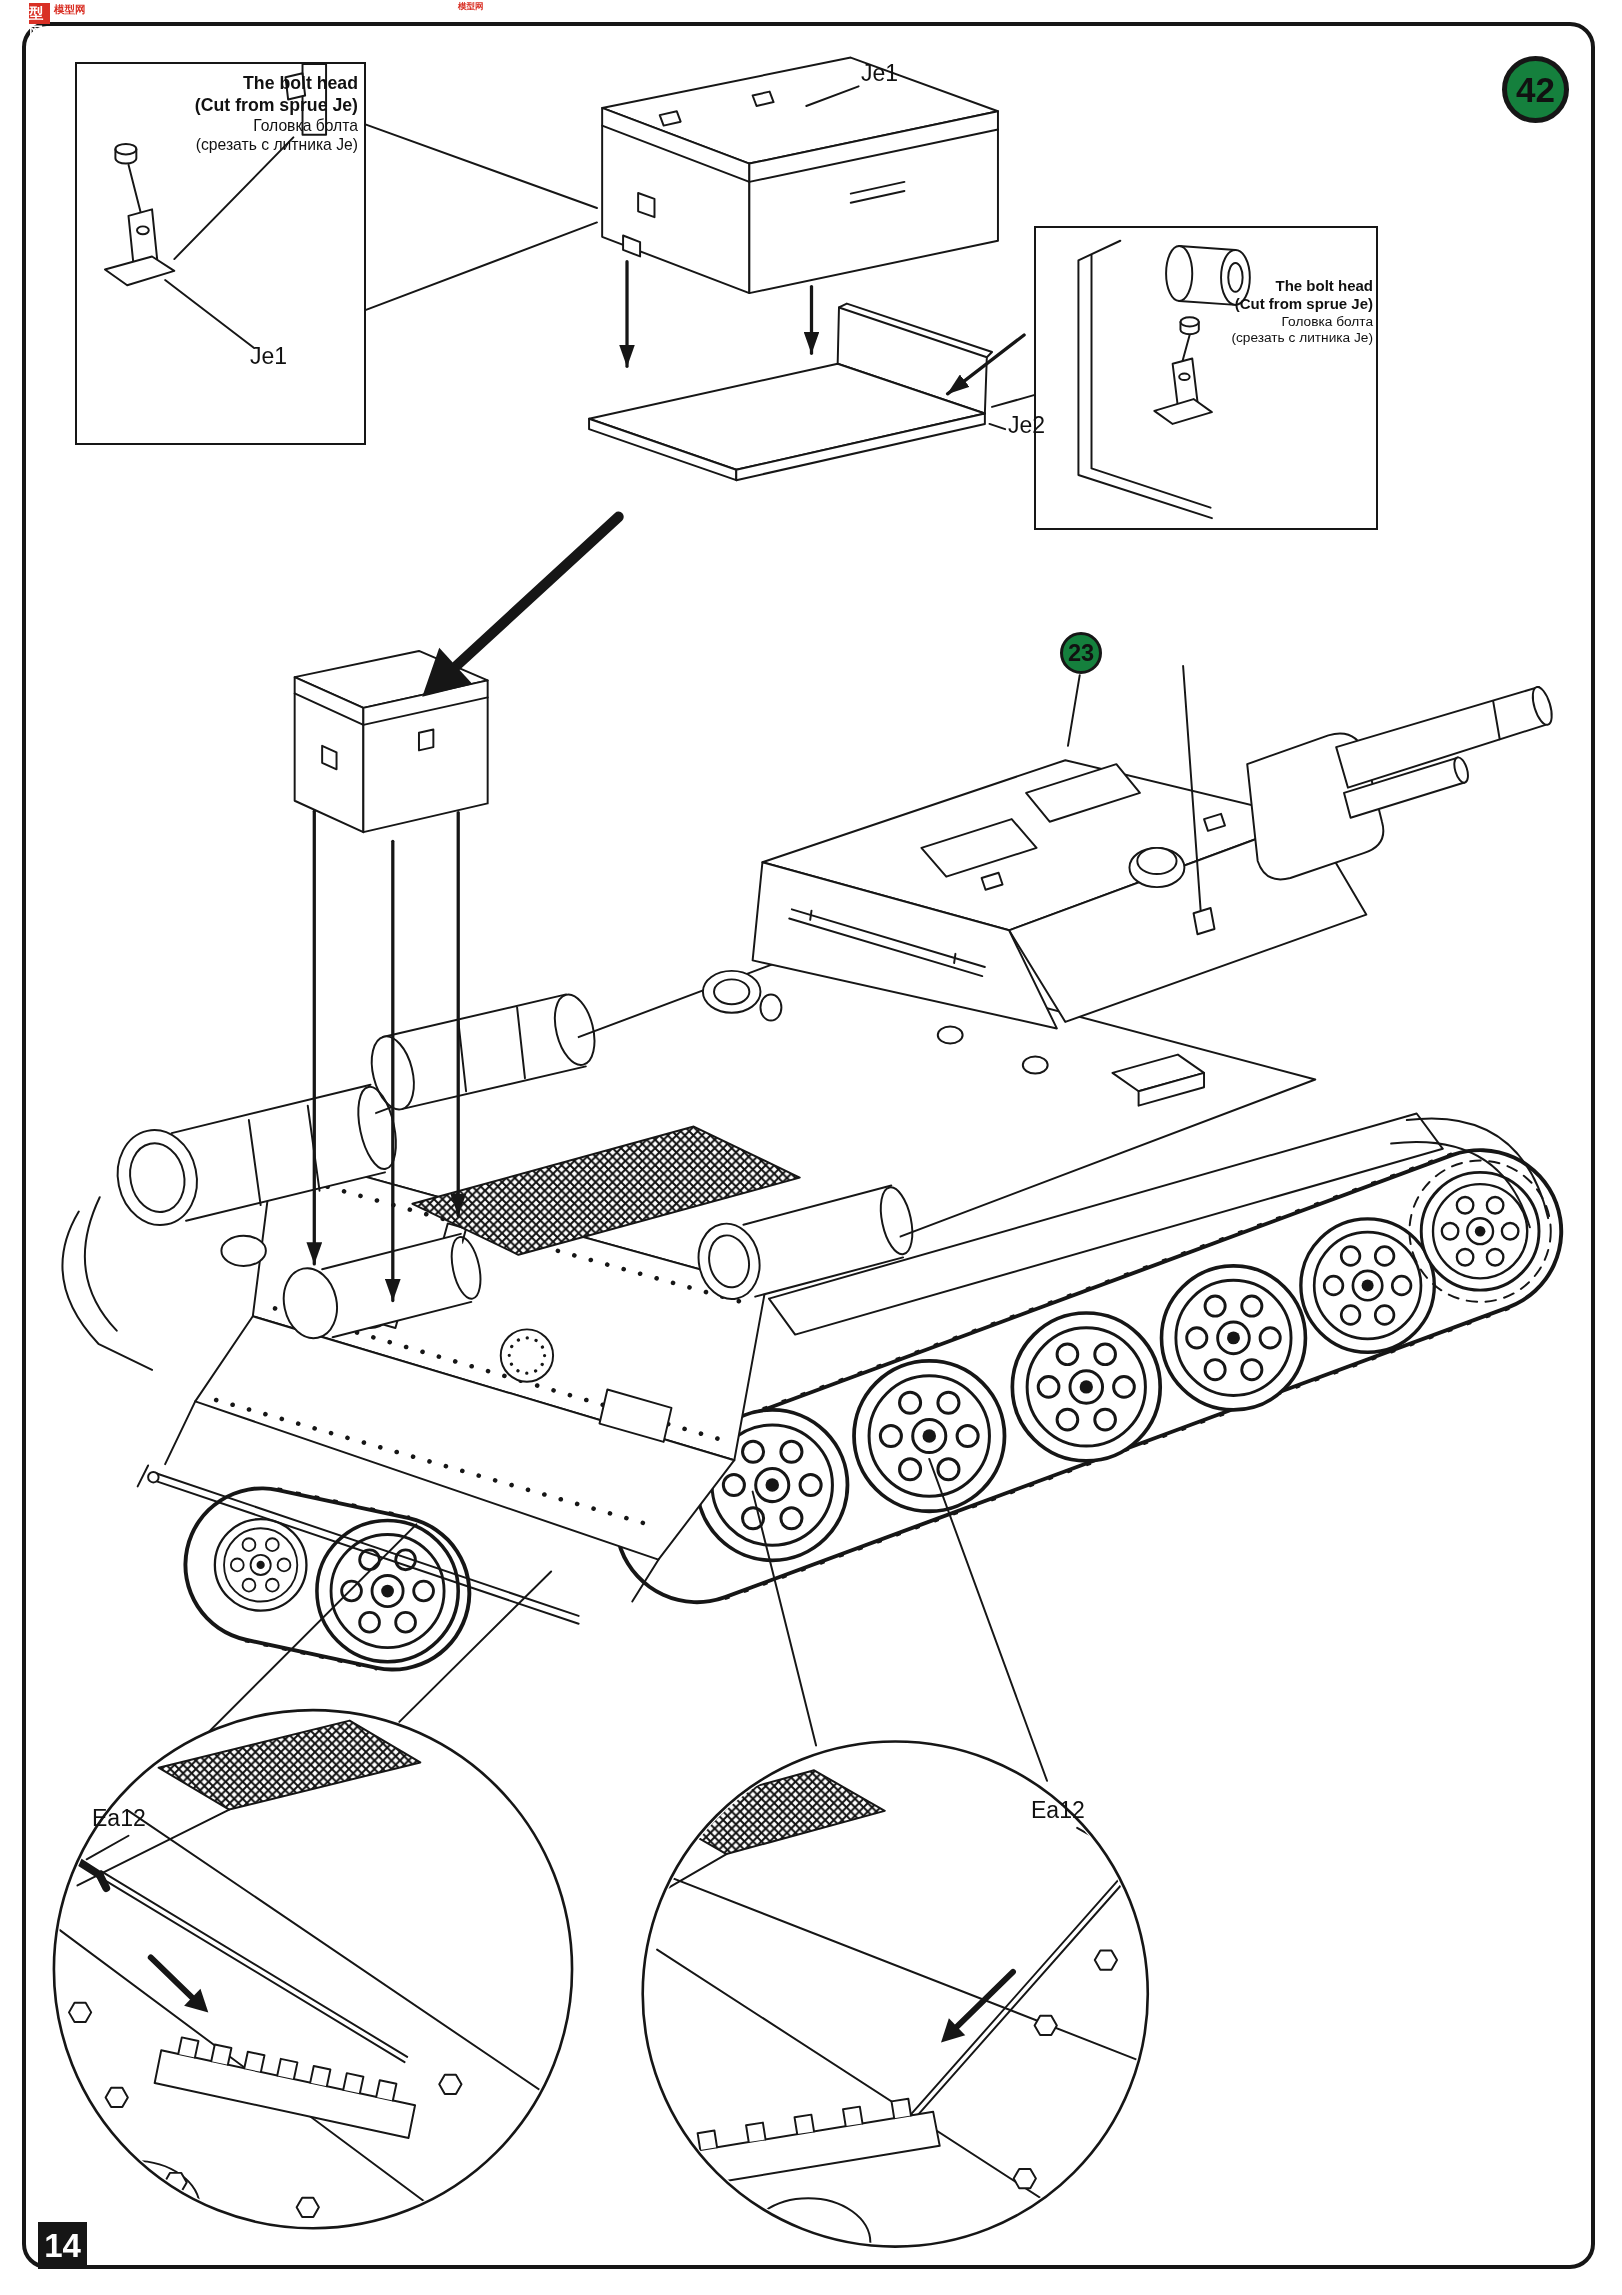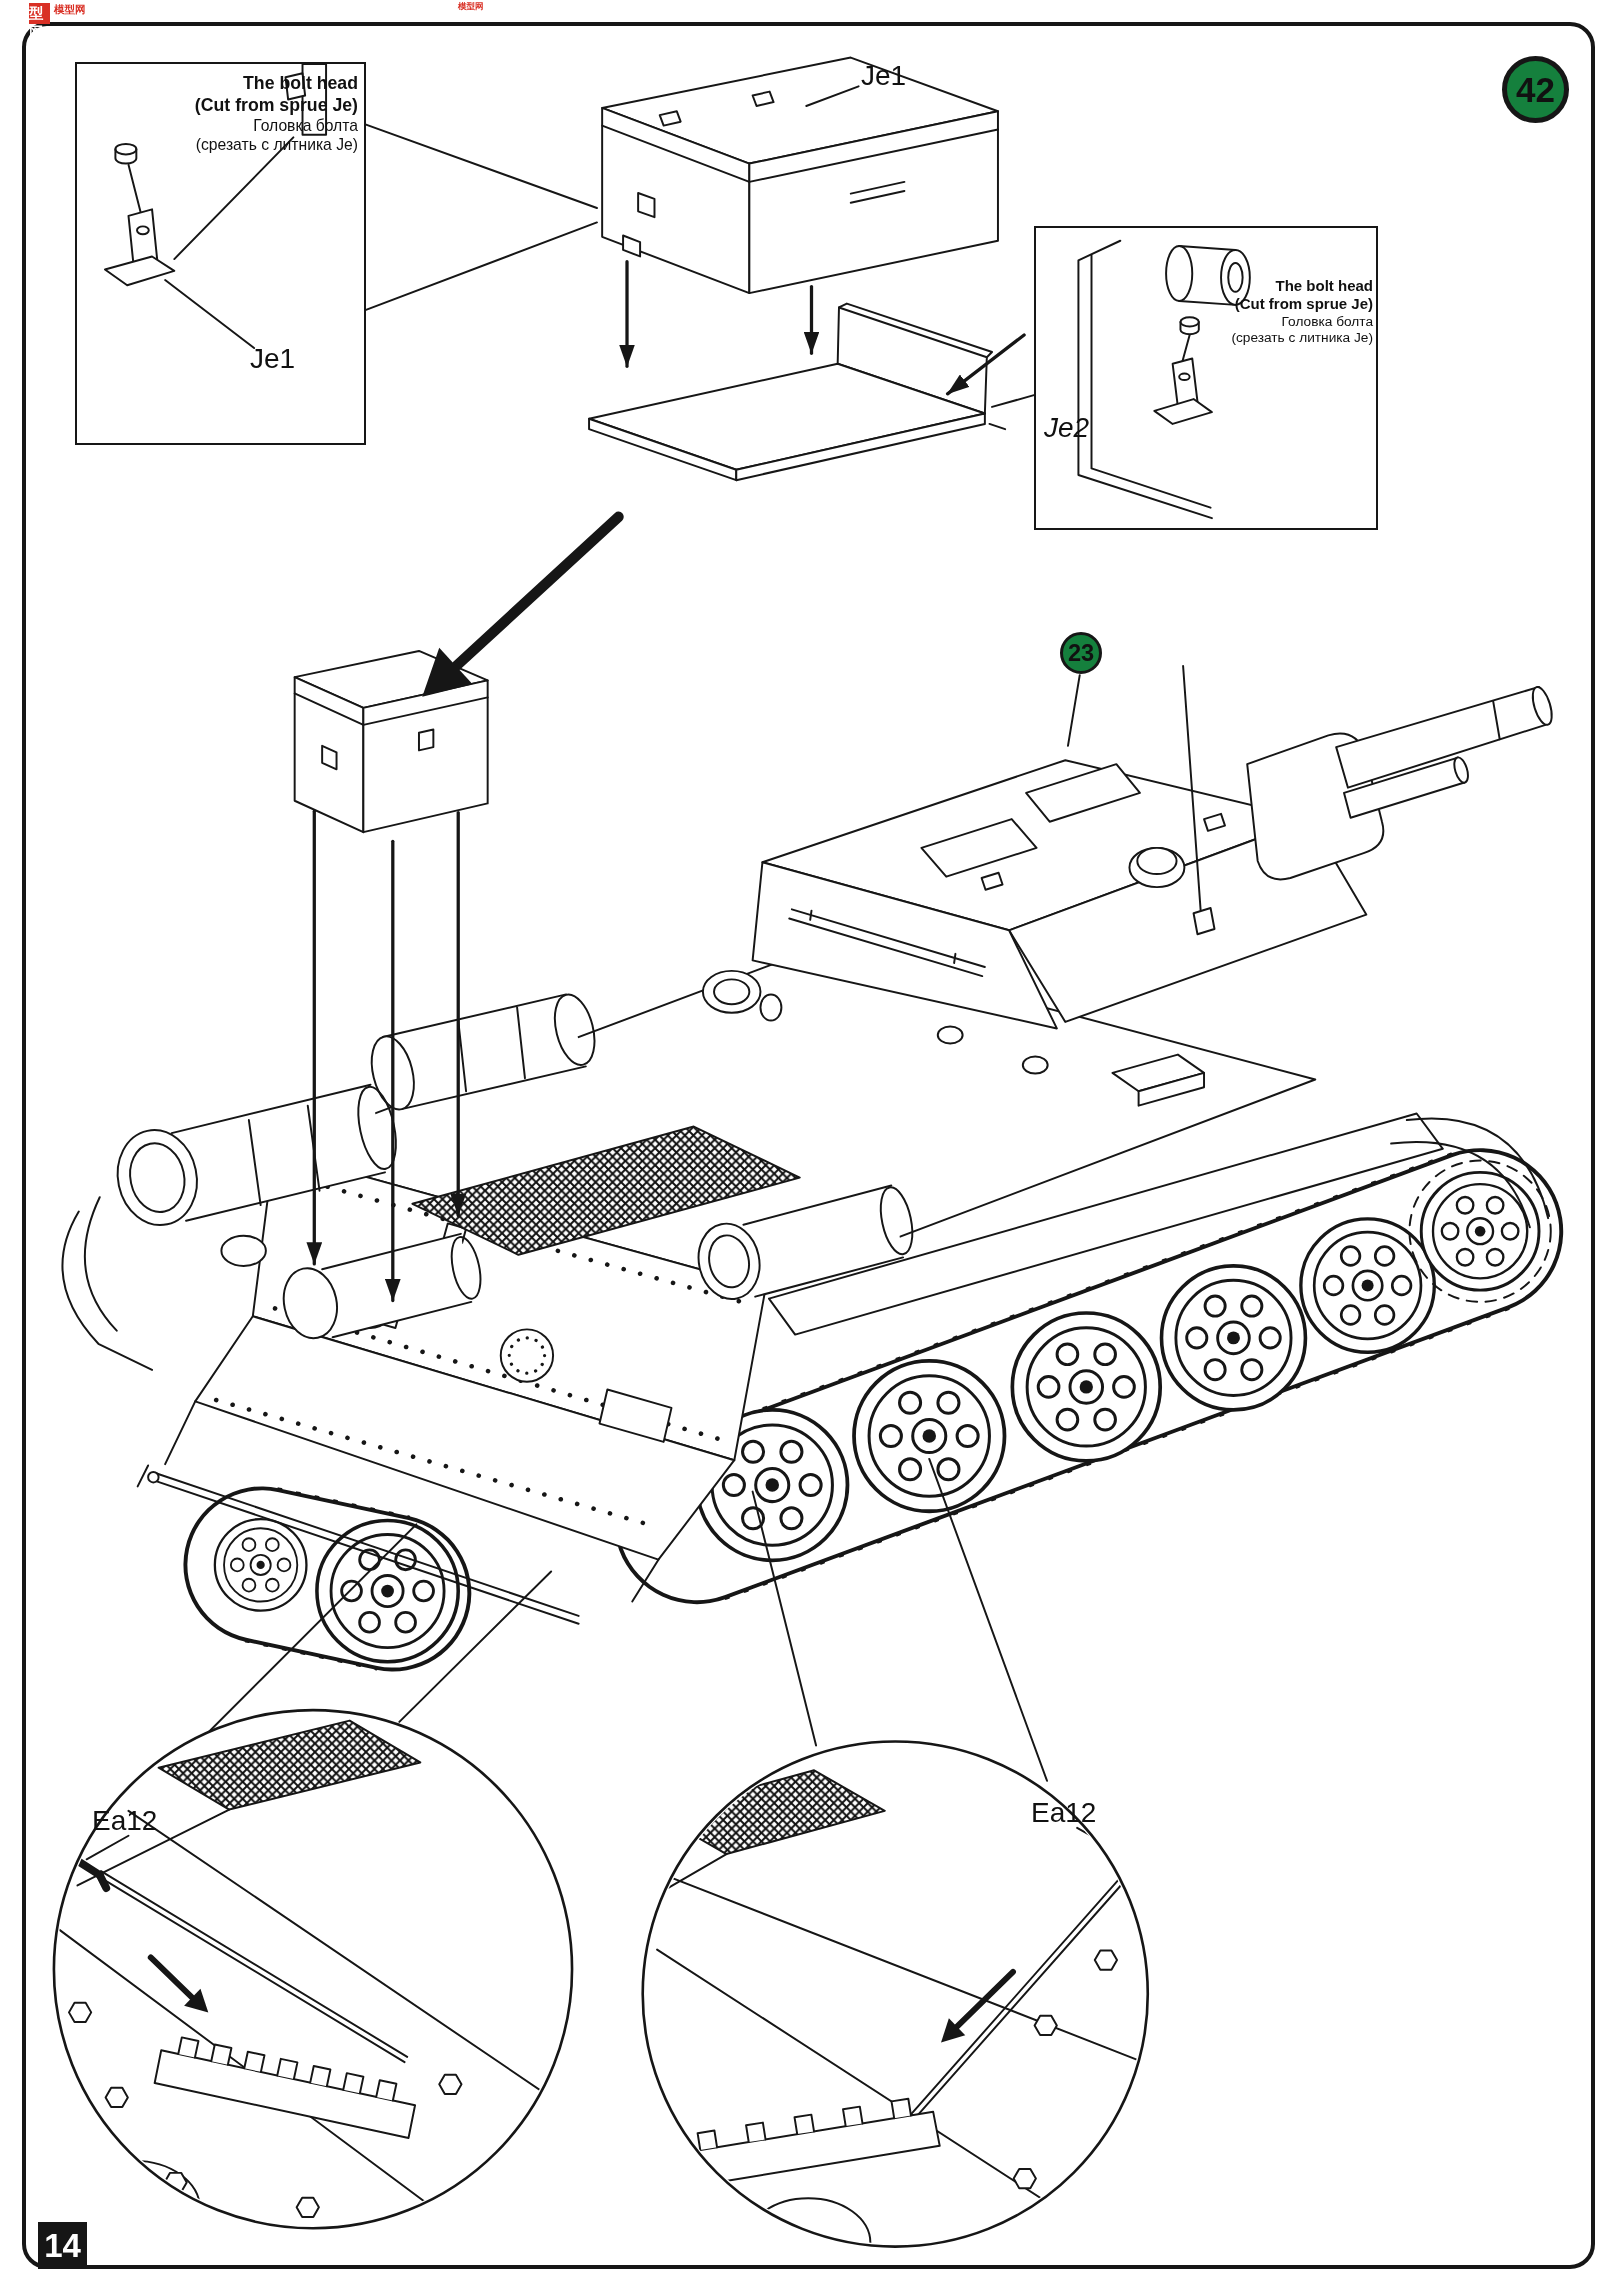--- a/index.html
+++ b/index.html
@@ -7,21 +7,21 @@
         font-family:"Liberation Sans",sans-serif;color:#111;}
   .art{position:absolute;left:0;top:0;}
   .frame{position:absolute;left:22px;top:22px;width:1573px;height:2247px;
          border:4.6px solid #161616;border-radius:25px;box-sizing:border-box;pointer-events:none;}
   .inset{position:absolute;border:2px solid #161616;box-sizing:border-box;background:transparent;}
   .ctext{position:absolute;text-align:right;line-height:1.22;}
   .en{font-weight:bold;font-size:17.7px;}
   .ru{font-size:15.7px;}
   .enS{font-weight:bold;font-size:15px;}
   .ruS{font-size:13.7px;}
-  .lbl{position:absolute;font-size:28px;color:#111;background:transparent;}
+  .lbl{position:absolute;font-size:23px;color:#111;background:transparent;}
   .badge{position:absolute;border-radius:50%;display:flex;align-items:center;justify-content:center;
          font-weight:bold;background:#15803d;box-sizing:border-box;border:3.9px solid #161616;}
   .step{left:1502px;top:56px;width:67px;height:67px;font-size:35px;border-width:5.9px;}
   .b41{left:1060px;top:632px;width:42px;height:42px;font-size:23.6px;}
   .pageno{position:absolute;left:38px;top:2222px;width:49px;height:47px;background:#161616;color:#fff;
           font-weight:bold;font-size:33px;display:flex;align-items:center;justify-content:center;}
   .wm{position:absolute;left:29px;top:2.6px;display:flex;gap:3.9px;align-items:flex-start;}
   .wm .sq{width:21px;height:21px;background:#d93025;color:#fff;font-size:14.4px;font-weight:bold;
           display:flex;align-items:center;justify-content:center;}
   .wm .tx{font-size:10.5px;font-weight:bold;color:#d93025;line-height:1.1;padding-top:1.3px;}
@@ -358,21 +358,21 @@
 
   <div class="inset" style="left:1034px;top:226px;width:344px;height:304px;"></div>
   <div class="ctext" style="left:1208px;top:277px;width:165px;">
     <div class="enS">The bolt head</div>
     <div class="enS">(Cut from sprue Je)</div>
     <div class="ruS">Головка болта</div>
     <div class="ruS">(срезать с литника Je)</div>
   </div>
 
   <div class="lbl" style="left:861px;top:60px;">Je1</div>
-  <div class="lbl" style="left:1044px;top:412px;font-style:italic;">Je2</div>
+  <div class="lbl" style="left:1008px;top:412px;">Je2</div>
   <div class="badge b41">23</div>
   <div class="lbl" style="left:92px;top:1805px;">Ea12</div>
   <div class="lbl" style="left:1031px;top:1797px;">Ea12</div>
 
   <div class="pageno">14</div>
 
 </div>
 
 
 </body></html>

